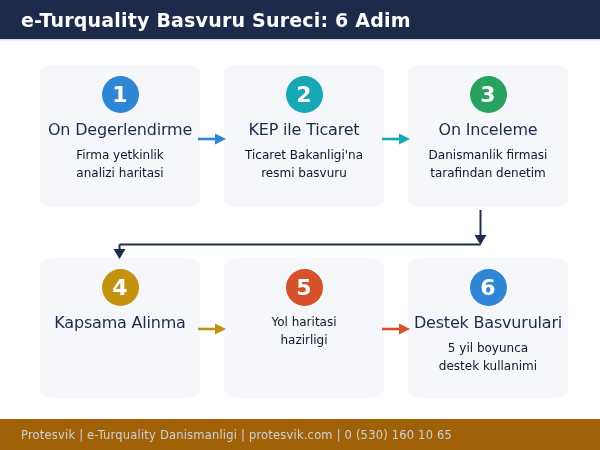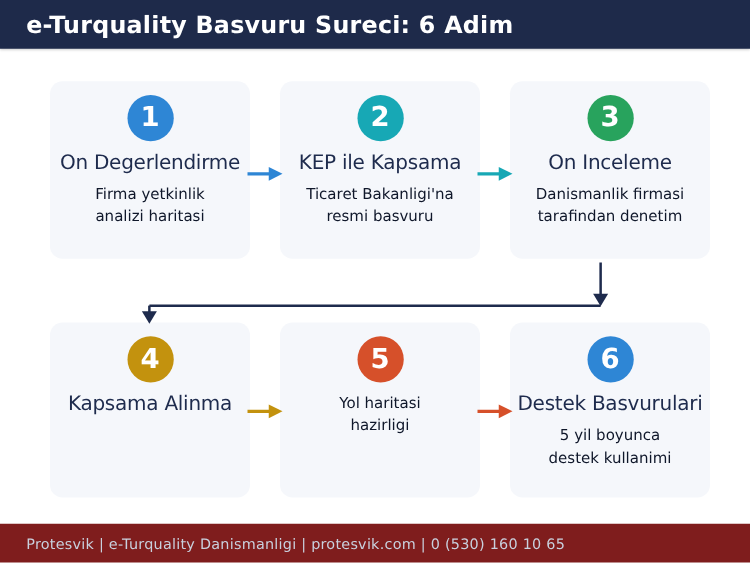--- a/index.html
+++ b/index.html
@@ -71,21 +71,21 @@
 </div>
 
 <div class="card row1 c-left">
   <div class="step-circle" style="background-color: rgb(46, 134, 213);">1</div>
   <div class="step-title">On Degerlendirme</div>
   <div class="step-desc"><span>Firma yetkinlik</span><br><span>analizi haritasi</span></div>
 </div>
 
 <div class="card row1 c-mid">
   <div class="step-circle" style="background-color: rgb(23, 168, 181);">2</div>
-  <div class="step-title">KEP ile Kapsama</div>
+  <div class="step-title">KEP ile Ticaret</div>
   <div class="step-desc"><span>Ticaret Bakanligi'na</span><br><span>resmi basvuru</span></div>
 </div>
 
 <div class="card row1 c-right">
   <div class="step-circle" style="background-color: rgb(40, 163, 93);">3</div>
   <div class="step-title">On Inceleme</div>
   <div class="step-desc"><span>Danismanlik firmasi</span><br><span>tarafindan denetim</span></div>
 </div>
 
 <div class="card row2 c-left">
@@ -122,15 +122,15 @@
 </svg>
 
 <svg class="connector-svg" viewBox="0 0 600 450" style="color: rgb(30, 43, 77);">
   <line x1="480.5" y1="210" x2="480.5" y2="236" stroke="currentColor" stroke-width="2"></line>
   <polygon points="474.5,235 486.5,235 480.5,245" fill="currentColor"></polygon>
   <line x1="119.5" y1="244.5" x2="480.5" y2="244.5" stroke="currentColor" stroke-width="2"></line>
   <line x1="119.5" y1="244.5" x2="119.5" y2="250" stroke="currentColor" stroke-width="2"></line>
   <polygon points="113.5,249 125.5,249 119.5,259" fill="currentColor"></polygon>
 </svg>
 
-<div class="footer" style="background-color: #7f1d1d;">
+<div class="footer" style="background-color: #a16207;">
   <div class="footer-text">Protesvik | e-Turquality Danismanligi | protesvik.com | 0 (530) 160 10 65</div>
 </div>
 
 </body></html>

